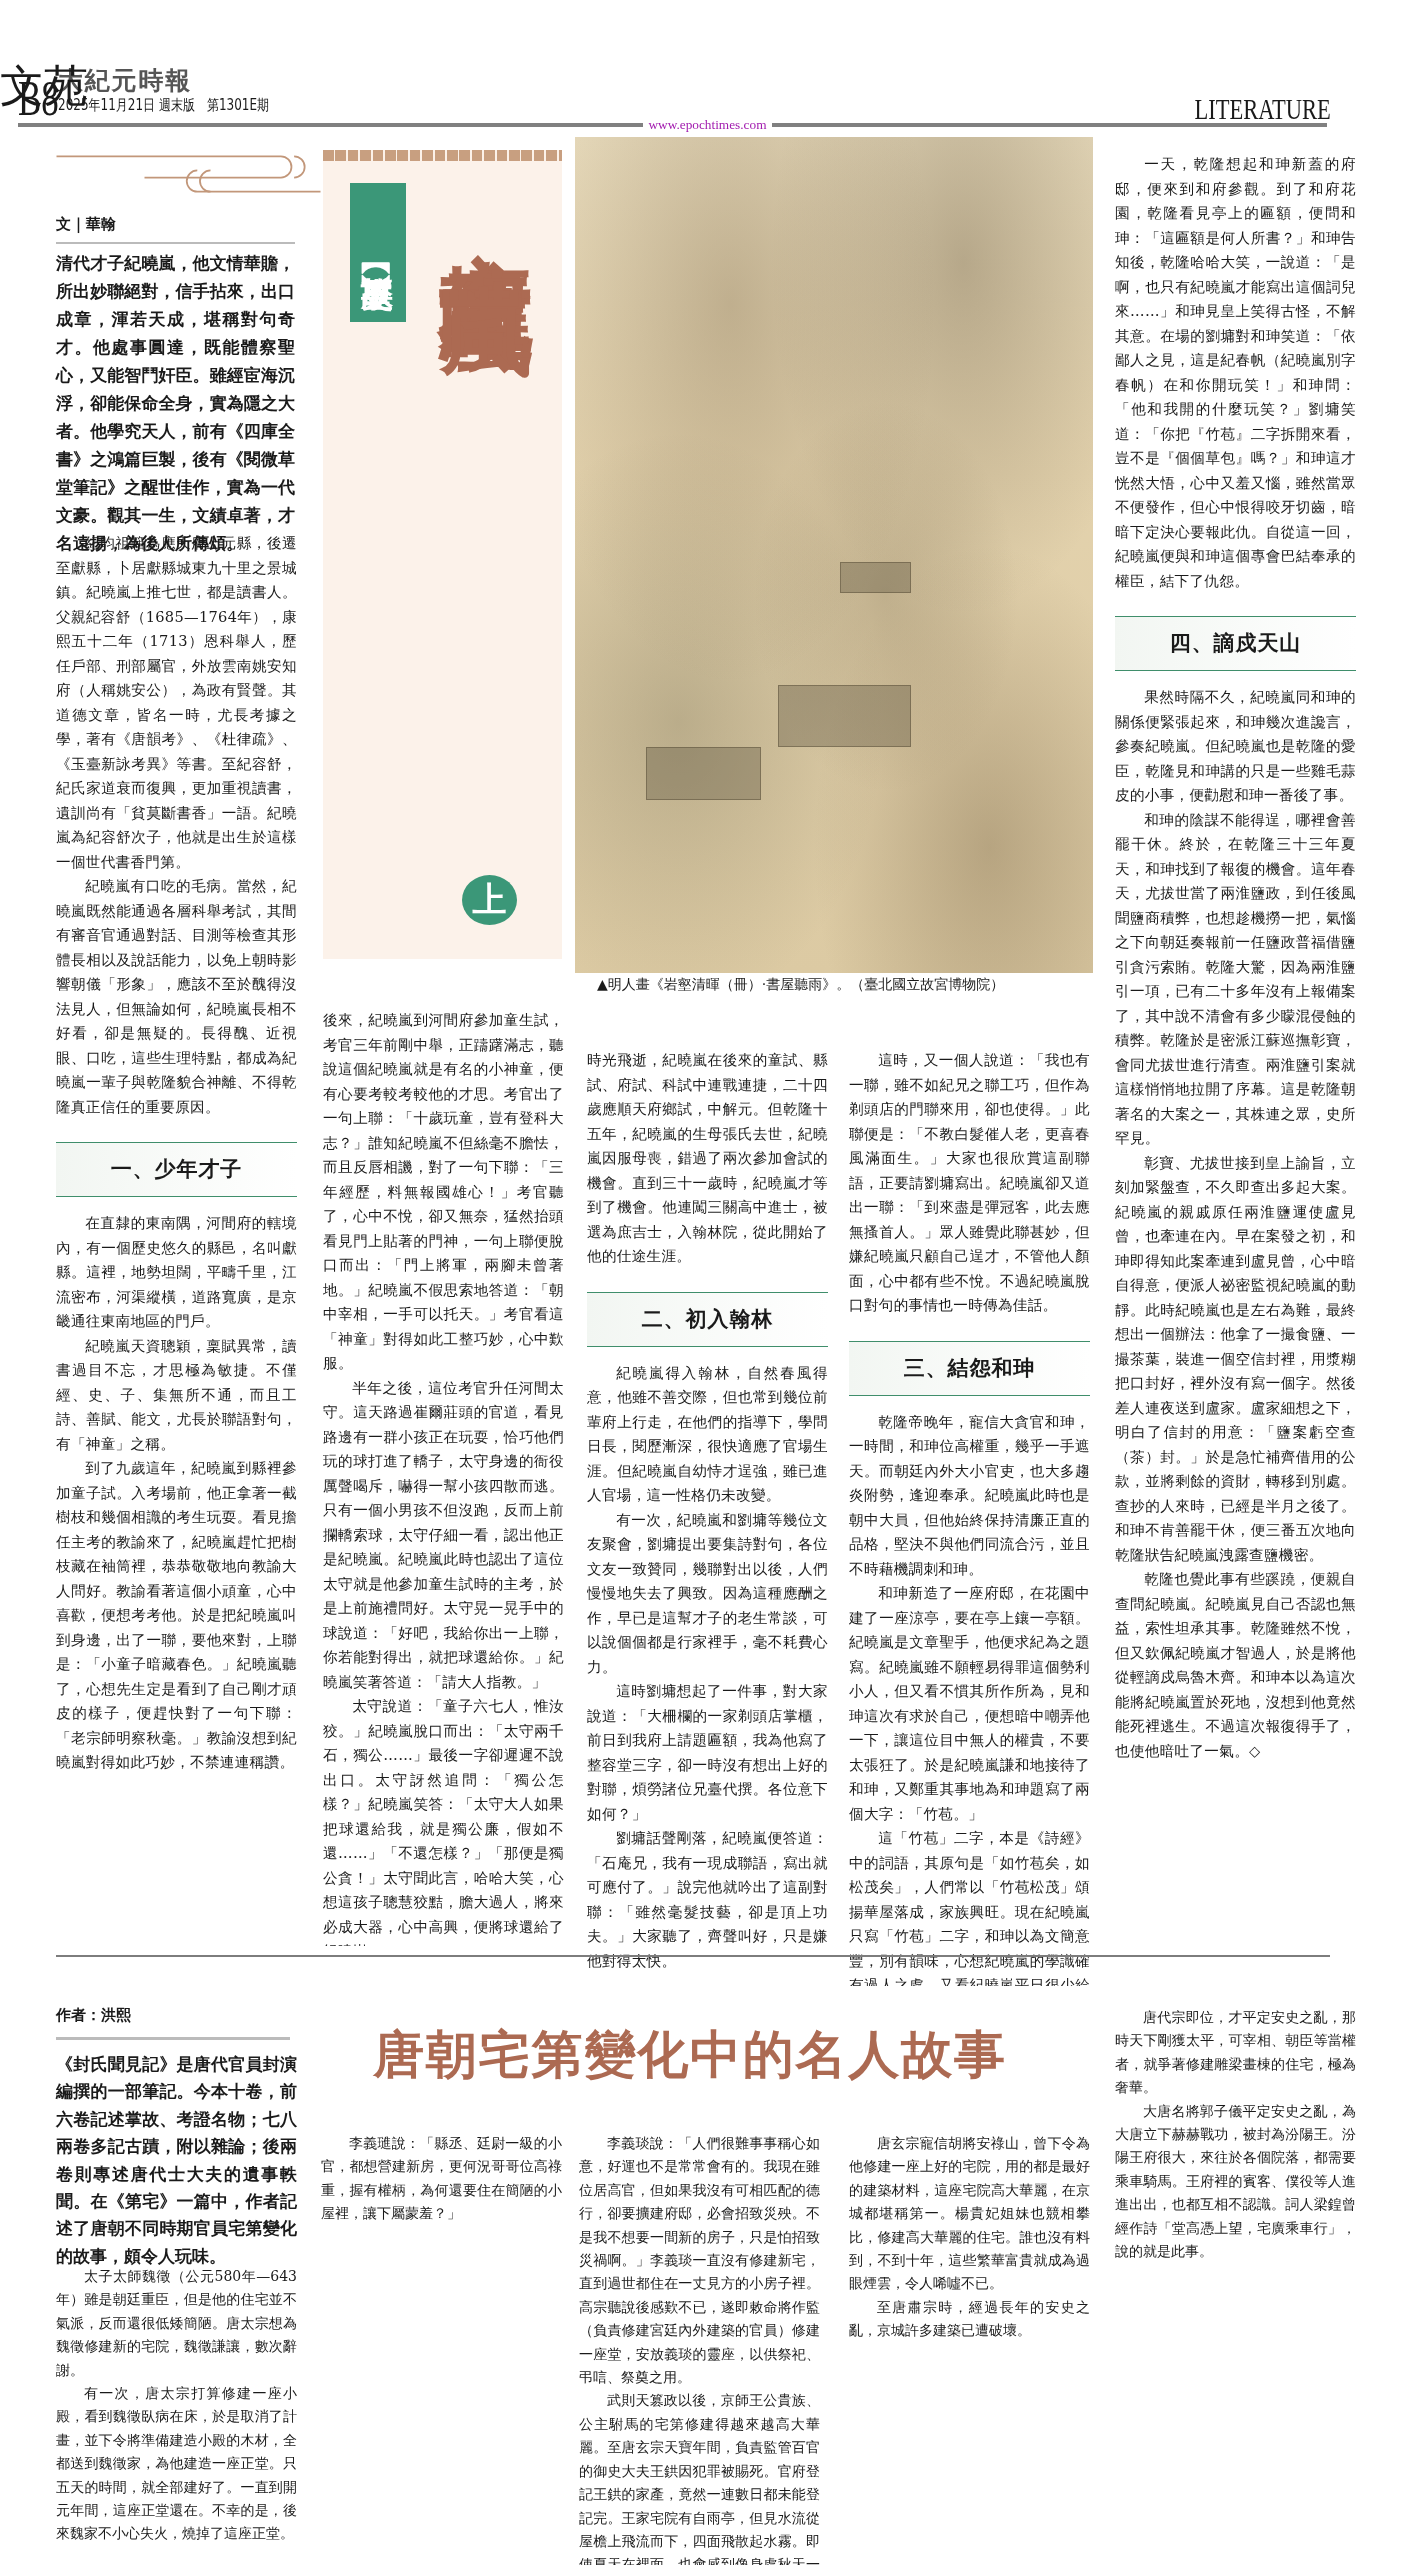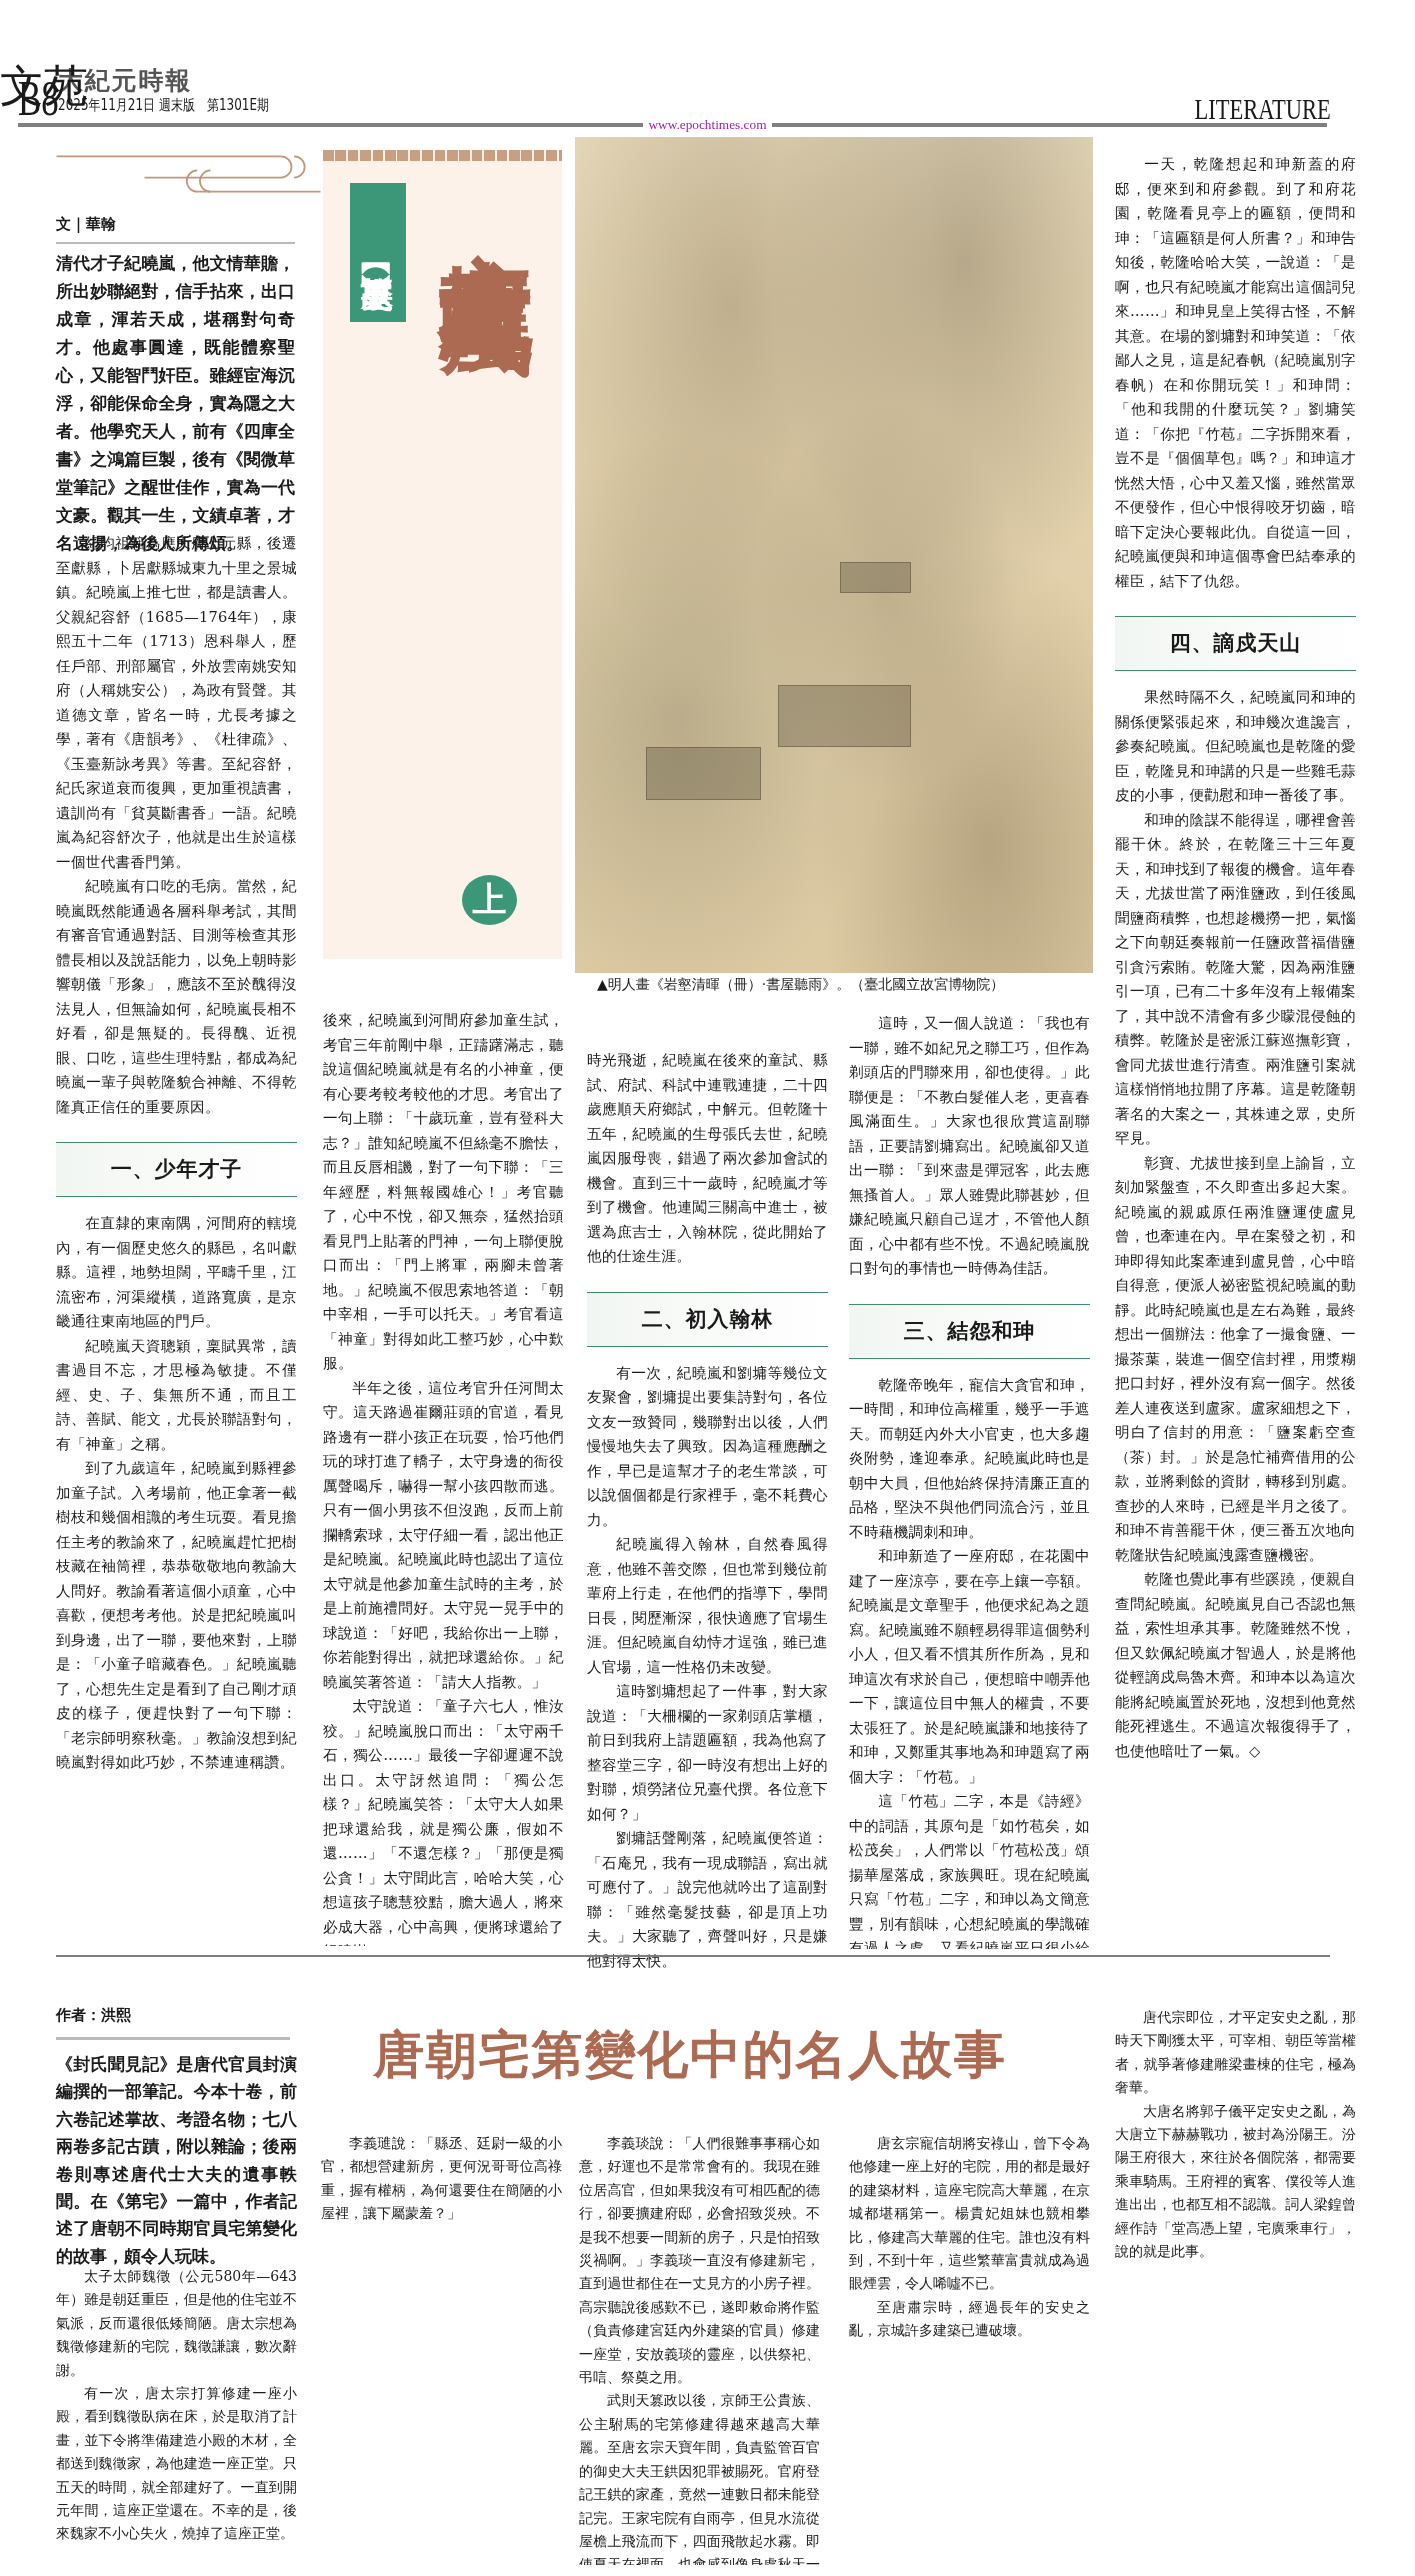--- a/index.html
+++ b/index.html
@@ -88,27 +88,27 @@
 <div class="abs painting">
   <div class="bldg" style="left:71px;top:610px;width:115px;height:53px"></div>
   <div class="bldg" style="left:203px;top:548px;width:133px;height:62px"></div>
   <div class="bldg" style="left:265px;top:425px;width:71px;height:31px"></div>
 </div>
 <div class="abs caption">▲明人畫《岩壑清暉（冊）‧書屋聽雨》。（臺北國立故宮博物院）</div>
 
 <div class="abs col" style="left:587px;top:1048px;width:241px;height:938px;overflow:hidden">
   <p class="noind">時光飛逝，紀曉嵐在後來的童試、縣試、府試、科試中連戰連捷，二十四歲應順天府鄉試，中解元。但乾隆十五年，紀曉嵐的生母張氏去世，紀曉嵐因服母喪，錯過了兩次參加會試的機會。直到三十一歲時，紀曉嵐才等到了機會。他連闖三關高中進士，被選為庶吉士，入翰林院，從此開始了他的仕途生涯。</p>
   <div class="sec-head">二、初入翰林</div>
+  <p>紀曉嵐得入翰林，自然春風得意，他雖不善交際，但也常到幾位前輩府上行走，在他們的指導下，學問日長，閱歷漸深，很快適應了官場生涯。但紀曉嵐自幼恃才逞強，雖已進人官場，這一性格仍未改變。</p>
   <p>有一次，紀曉嵐和劉墉等幾位文友聚會，劉墉提出要集詩對句，各位文友一致贊同，幾聯對出以後，人們慢慢地失去了興致。因為這種應酬之作，早已是這幫才子的老生常談，可以說個個都是行家裡手，毫不耗費心力。</p>
-  <p>紀曉嵐得入翰林，自然春風得意，他雖不善交際，但也常到幾位前輩府上行走，在他們的指導下，學問日長，閱歷漸深，很快適應了官場生涯。但紀曉嵐自幼恃才逞強，雖已進人官場，這一性格仍未改變。</p>
   <p>這時劉墉想起了一件事，對大家說道：「大柵欄的一家剃頭店掌櫃，前日到我府上請題匾額，我為他寫了整容堂三字，卻一時沒有想出上好的對聯，煩勞諸位兄臺代撰。各位意下如何？」</p>
   <p>劉墉話聲剛落，紀曉嵐便答道：「石庵兄，我有一現成聯語，寫出就可應付了。」說完他就吟出了這副對聯：「雖然毫髮技藝，卻是頂上功夫。」大家聽了，齊聲叫好，只是嫌他對得太快。</p>
 </div>
 
-<div class="abs col" style="left:849px;top:1011px;width:241px;height:938px;overflow:hidden">
+<div class="abs col" style="left:849px;top:1048px;width:241px;height:938px;overflow:hidden">
   <p>這時，又一個人說道：「我也有一聯，雖不如紀兄之聯工巧，但作為剃頭店的門聯來用，卻也使得。」此聯便是：「不教白髮催人老，更喜春風滿面生。」大家也很欣賞這副聯語，正要請劉墉寫出。紀曉嵐卻又道出一聯：「到來盡是彈冠客，此去應無搔首人。」眾人雖覺此聯甚妙，但嫌紀曉嵐只顧自己逞才，不管他人顏面，心中都有些不悅。不過紀曉嵐脫口對句的事情也一時傳為佳話。</p>
   <div class="sec-head">三、結怨和珅</div>
   <p>乾隆帝晚年，寵信大貪官和珅，一時間，和珅位高權重，幾乎一手遮天。而朝廷內外大小官吏，也大多趨炎附勢，逢迎奉承。紀曉嵐此時也是朝中大員，但他始終保持清廉正直的品格，堅決不與他們同流合污，並且不時藉機調刺和珅。</p>
   <p>和珅新造了一座府邸，在花園中建了一座涼亭，要在亭上鑲一亭額。紀曉嵐是文章聖手，他便求紀為之題寫。紀曉嵐雖不願輕易得罪這個勢利小人，但又看不慣其所作所為，見和珅這次有求於自己，便想暗中嘲弄他一下，讓這位目中無人的權貴，不要太張狂了。於是紀曉嵐謙和地接待了和珅，又鄭重其事地為和珅題寫了兩個大字：「竹苞。」</p>
   <p>這「竹苞」二字，本是《詩經》中的詞語，其原句是「如竹苞矣，如松茂矣」，人們常以「竹苞松茂」頌揚華屋落成，家族興旺。現在紀曉嵐只寫「竹苞」二字，和珅以為文簡意豐，別有韻味，心想紀曉嵐的學識確有過人之處，又看紀曉嵐平日很少給人題字，今日卻對自己恭恭敬敬，心中自然有兒分得意，便興致勃勃地拿回府去，製成金匾，端端正正地掛在亭上，並且常常向別人炫耀。</p>
 </div>
 
 <div class="abs col" style="left:1115px;top:152px;width:241px;height:1796px;overflow:hidden">
   <p>一天，乾隆想起和珅新蓋的府邸，便來到和府參觀。到了和府花園，乾隆看見亭上的匾額，便問和珅：「這匾額是何人所書？」和珅告知後，乾隆哈哈大笑，一說道：「是啊，也只有紀曉嵐才能寫出這個詞兒來……」和珅見皇上笑得古怪，不解其意。在場的劉墉對和珅笑道：「依鄙人之見，這是紀春帆（紀曉嵐別字春帆）在和你開玩笑！」和珅問：「他和我開的什麼玩笑？」劉墉笑道：「你把『竹苞』二字拆開來看，豈不是『個個草包』嗎？」和珅這才恍然大悟，心中又羞又惱，雖然當眾不便發作，但心中恨得咬牙切齒，暗暗下定決心要報此仇。自從這一回，紀曉嵐便與和珅這個專會巴結奉承的權臣，結下了仇怨。</p>
   <div class="sec-head">四、謫戍天山</div>

